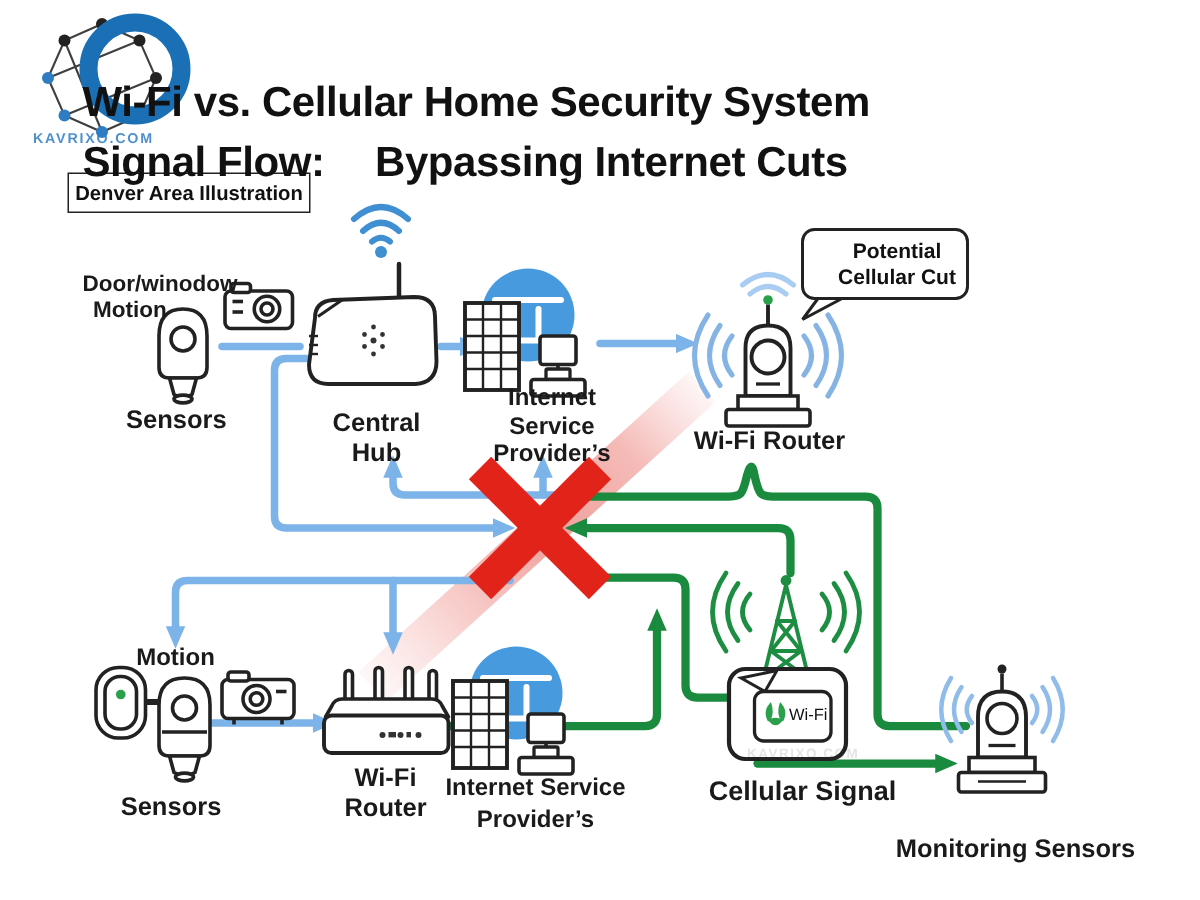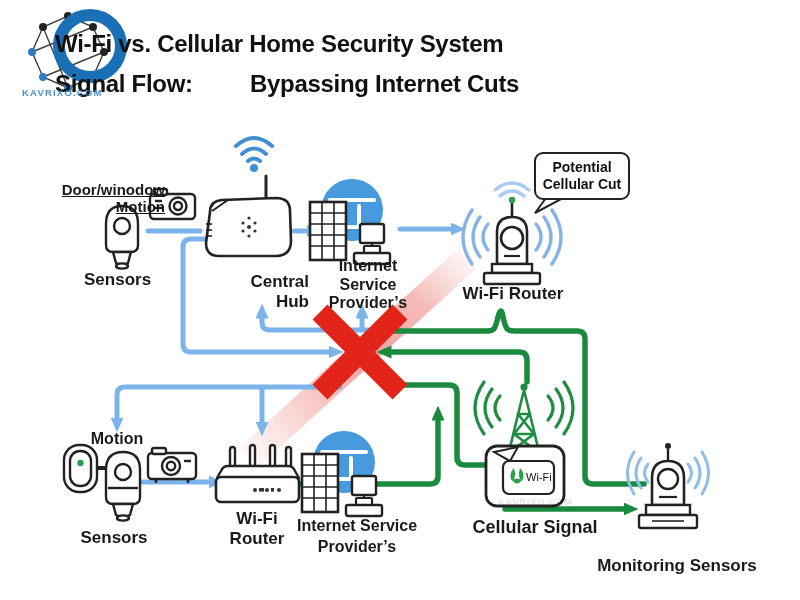--- a/index.html
+++ b/index.html
@@ -1,29 +1,29 @@
 <!DOCTYPE html>
 <html><head>
 <meta charset="utf-8">
 <style>
   html,body{margin:0;padding:0;background:#fff;}
   #stage{position:relative;width:800px;height:600px;background:#fff;overflow:hidden;
          font-family:"Liberation Sans",sans-serif;}
   #diagram-svg{position:absolute;left:0;top:0;z-index:1;}
   .lbl{position:absolute;z-index:3;font-family:"Liberation Sans",sans-serif;
        font-weight:700;color:#1a1a1a;text-align:center;line-height:1.16;}
-  .title{position:absolute;z-index:4;font-weight:800;color:#111;font-size:24px;
-         letter-spacing:-0.3px;white-space:nowrap;}
+  .title{position:absolute;z-index:4;font-weight:800;color:#111;font-size:28px;
+         letter-spacing:-0.3px;white-space:nowrap;margin-top:22px;}
   .badge{position:absolute;z-index:3;border:1.6px solid #222;background:#fff;
          font-size:13.5px;font-weight:600;color:#111;display:flex;
          align-items:center;justify-content:center;}
   .bubble{position:absolute;z-index:3;border:2px solid #222;border-radius:9px;
           background:#fff;font-size:14px;font-weight:700;color:#111;
           display:flex;flex-direction:column;align-items:center;justify-content:center;
-          line-height:1.25;}
+          line-height:1.25;padding-left:16px;}
   .wordmark{position:absolute;z-index:4;color:#2f7dc5;font-size:9.5px;font-weight:700;
             letter-spacing:1.2px;opacity:.85;}
   .ghostmark{position:absolute;z-index:2;color:rgba(60,60,60,0.14);font-size:9px;
              font-weight:700;letter-spacing:1px;}
   .boxlabel{position:absolute;z-index:3;font-size:11px;font-weight:400;color:#111;}
 </style>
 </head>
 <body>
 
 <div id="stage">
@@ -272,27 +272,28 @@
     <line x1="400" y1="312" x2="320" y2="392"></line>
   </g>
 </svg>
 
 <div class="title" style="left:55px;top:30px;">Wi-Fi vs. Cellular Home Security System</div>
 <div class="title" style="left:55px;top:70px;">Signal Flow:</div>
 <div class="title" style="left:250px;top:70px;">Bypassing Internet Cuts</div>
 
 <div class="wordmark" style="left:22px;top:87px;">KAVRIXO.COM</div>
 
-
-<div class="lbl" style="left:55px;top:181px;width:110px;text-align:right;font-size:15px;text-decoration:underline;">
+<div class="badge" style="left:45px;top:115px;width:160px;height:25px;">Denver Area Illustration</div>
+
+<div class="lbl" style="left:55px;top:181px;width:110px;text-align:left;font-size:15px;">
   <div>Door/winodow</div>
   <div style="padding-left:7px;">Motion</div>
 </div>
 <div class="lbl" style="left:84px;top:270px;width:66px;font-size:17px;">Sensors</div>
-<div class="lbl" style="left:213px;top:272px;width:96px;font-size:17px;text-align:right;">Central Hub</div>
+<div class="lbl" style="left:203px;top:272px;width:96px;font-size:17px;">Central Hub</div>
 <div class="lbl" style="left:310px;top:257px;width:116px;font-size:16px;">
   <div>Internet Service</div>
   <div>Provider’s</div>
 </div>
 <div class="lbl" style="left:458px;top:284px;width:110px;font-size:17px;">Wi-Fi Router</div>
 
 <div class="bubble" style="left:534px;top:152px;width:92px;height:44px;">
   <span>Potential</span>
   <span>Cellular Cut</span>
 </div>

